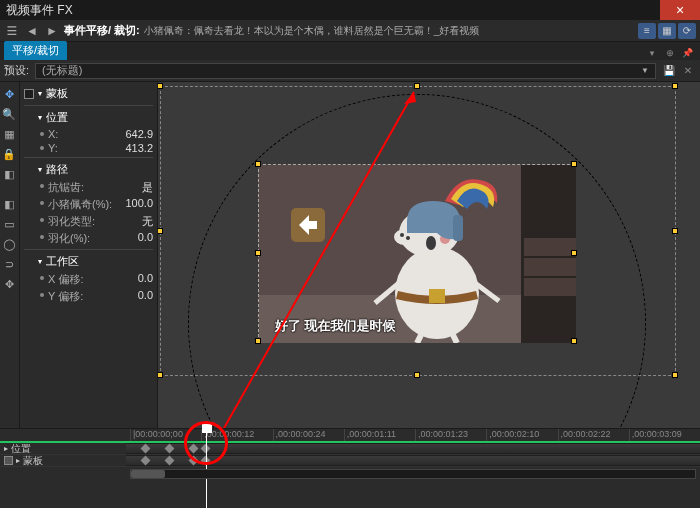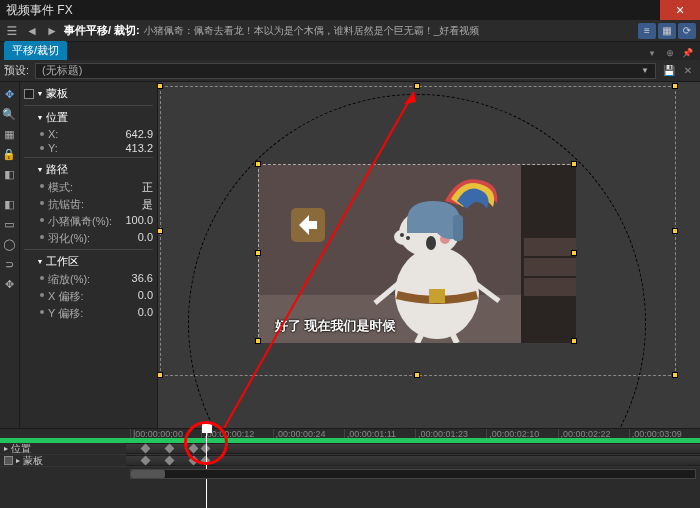--- a/index.html
+++ b/index.html
@@ -50,21 +50,21 @@
 .crop-frame { position:absolute; left:100px; top:82px; width:317px; height:178px; overflow:visible; }
 .video-img { position:absolute; left:0; top:0; width:317px; height:178px; background: linear-gradient(#5a4a4a,#4a3a3a); border:1px dashed #aaa; }
 .video-svg { position:absolute; left:-110px; top:-82px; }
 .subtitle { position:absolute; bottom:6px; left:16px; right:0; text-align:left; color:#fff; font-size:13px; font-weight:bold; text-shadow:0 0 2px #000,0 0 2px #000; }
 .mask-circle { position:absolute; left:-70px; top:-70px; width:458px; height:458px; border:1px dashed #000; border-radius:50%; pointer-events:none; }
 .mask-rect { position:absolute; left:-98px; top:-78px; width:516px; height:290px; border:1px dashed #888; pointer-events:none; }
 .handle { position:absolute; width:6px; height:6px; background:#ffcc33; border:1px solid #000; pointer-events:auto; cursor:pointer; }
 .arrow-line { position:absolute; left:0; top:0; pointer-events:none; }
 
 .timeline { height: 80px; background: #2b2b2b; border-top: 1px solid #1a1a1a; position:relative; }
-.tl-ruler { height: 14px; display:flex; border-bottom:5px solid #22c55e; padding-left:130px; position:relative; }
+.tl-ruler { height: 14px; display:flex; border-bottom:2px solid #22c55e; padding-left:130px; position:relative; }
 .tl-tick { flex:1; color:#888; font-size:9px; padding-left:2px; border-left:1px solid #444; white-space:nowrap; overflow:hidden; }
 .tl-tracks { display:flex; flex-direction:column; }
 .tl-track { height:12px; display:flex; align-items:center; border-bottom:1px solid #333; }
 .tl-track .tname { width:126px; font-size:10px; color:#ccc; padding-left:4px; display:flex; align-items:center; gap:3px;}
 .tl-track .tbody { flex:1; position:relative; height:100%; background:#1e1e1e; }
 .tl-track .trackbar { position:absolute; left:0; top:1px; bottom:1px; right:0; background:linear-gradient(#3a3a3a,#2a2a2a); }
 .tl-track .kf { position:absolute; top:2px; width:7px; height:7px; background:#888; transform:rotate(45deg); cursor:pointer; }
 .playhead { position:absolute; top:0; bottom:0; width:0; border-left:1px solid #fff; }
 .playhead .head { position:absolute; top:-6px; left:-5px; width:10px; height:10px; background:#fff; }
 
@@ -155,57 +155,50 @@
       </div>
     <div class="sep-line"></div>
     <div class="section-h">
         <span class="chk" style="visibility:hidden"></span>
         <span class="tri">▾</span>
         <span>路径</span>
       </div>
     <div class="row">
         <span class="kwrap">
           <span class="dot"></span>
-          <span class="k">模式:</span>
-        </span>
-        <span class="v">正</span>
-      </div>
-    <div class="row">
-        <span class="kwrap">
-          <span class="dot"></span>
           <span class="k">抗锯齿:</span>
         </span>
         <span class="v">是</span>
       </div>
     <div class="row">
         <span class="kwrap">
           <span class="dot"></span>
           <span class="k">小猪佩奇(%):</span>
         </span>
         <span class="v">100.0</span>
+      </div>
+    <div class="row">
+        <span class="kwrap">
+          <span class="dot"></span>
+          <span class="k">羽化类型:</span>
+        </span>
+        <span class="v">无</span>
       </div>
     <div class="row">
         <span class="kwrap">
           <span class="dot"></span>
           <span class="k">羽化(%):</span>
         </span>
         <span class="v">0.0</span>
       </div>
     <div class="sep-line"></div>
     <div class="section-h">
         <span class="chk" style="visibility:hidden"></span>
         <span class="tri">▾</span>
         <span>工作区</span>
-      </div>
-    <div class="row">
-        <span class="kwrap">
-          <span class="dot"></span>
-          <span class="k">缩放(%):</span>
-        </span>
-        <span class="v">36.6</span>
       </div>
     <div class="row">
         <span class="kwrap">
           <span class="dot"></span>
           <span class="k">X 偏移:</span>
         </span>
         <span class="v">0.0</span>
       </div>
     <div class="row">
         <span class="kwrap">

